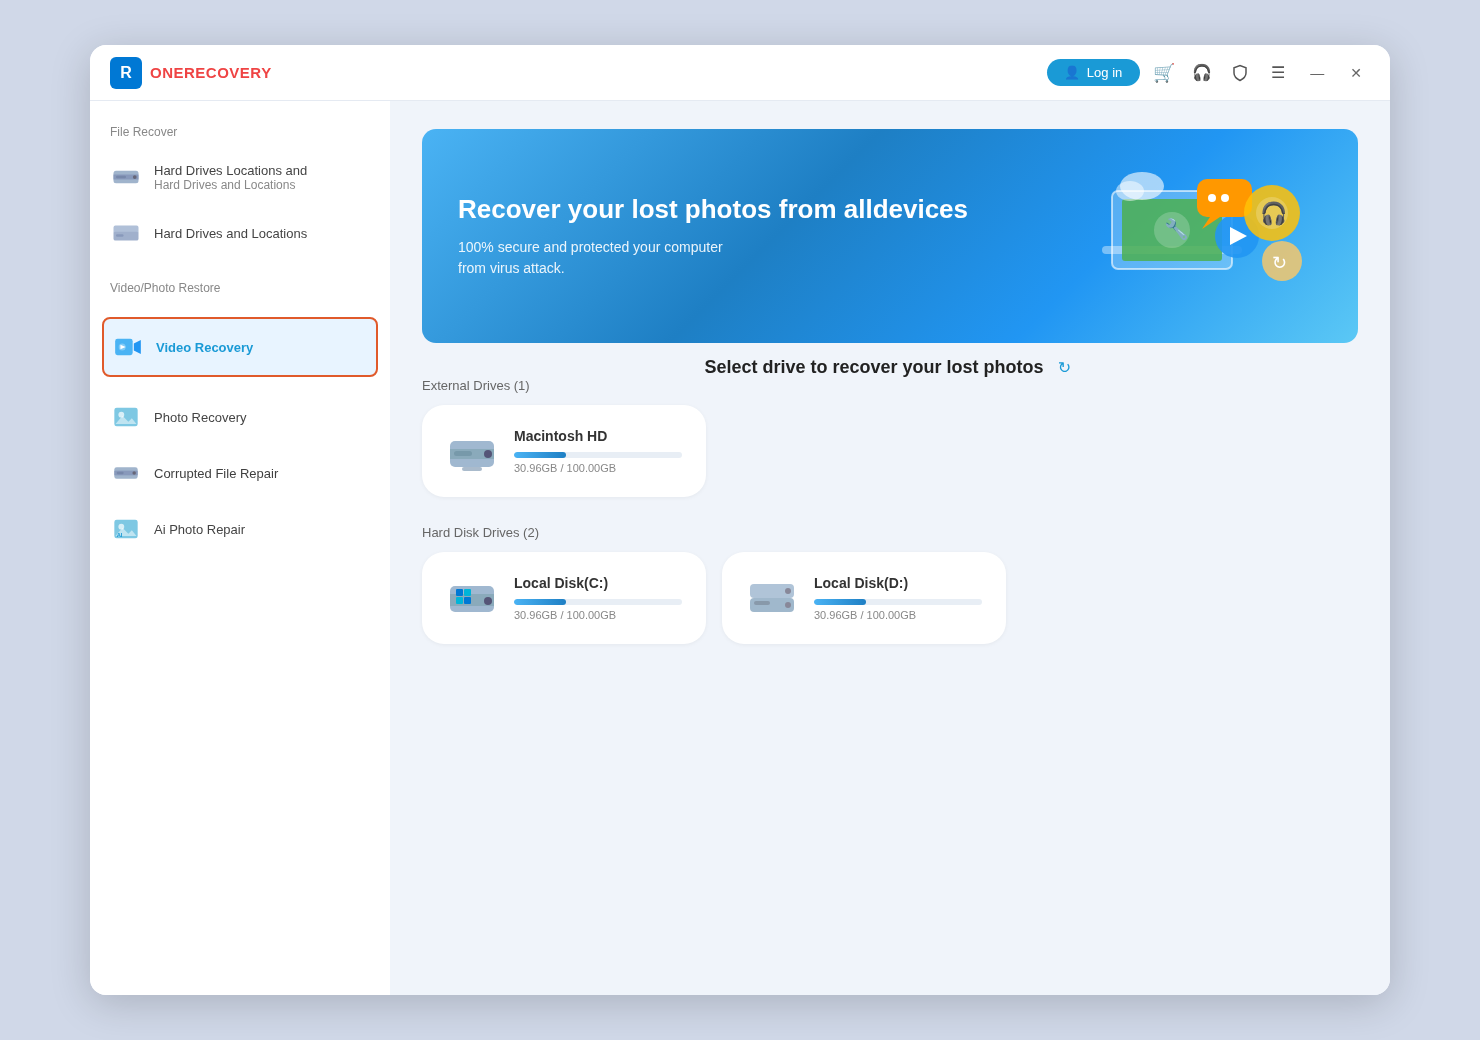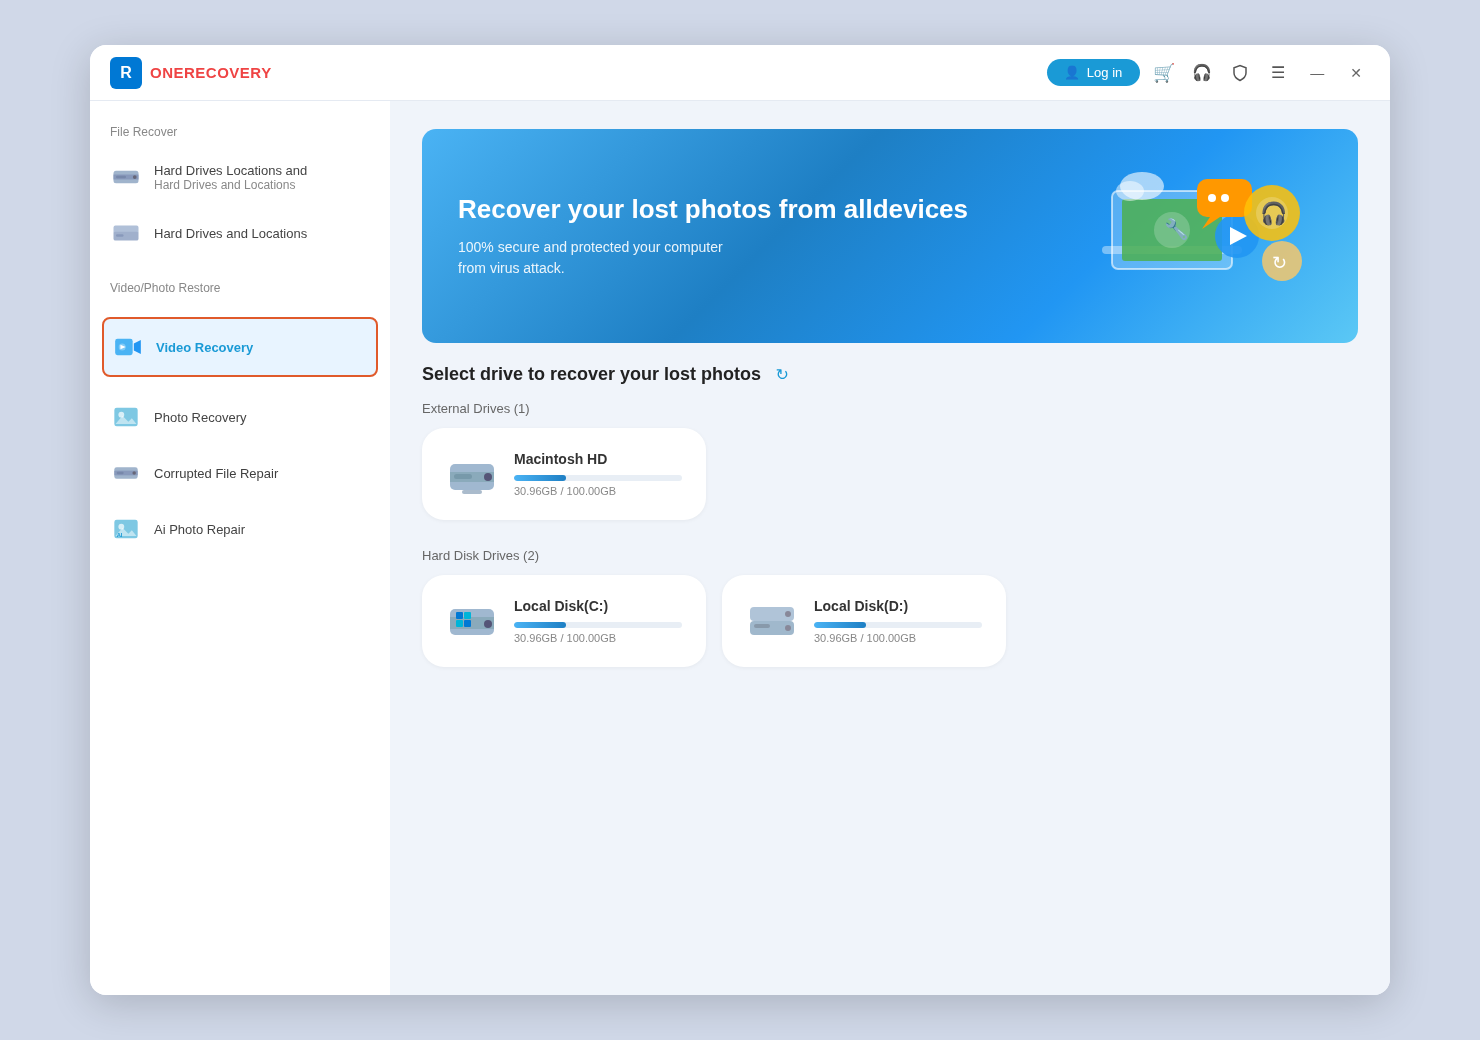--- a/index.html
+++ b/index.html
@@ -156,21 +156,21 @@
     }
 
     
     .banner {
       background: linear-gradient(135deg, #4ab3f4 0%, #1e7fc4 40%, #2196f3 70%, #5bc8f5 100%);
       border-radius: 14px;
       padding: 32px 36px;
       display: flex;
       align-items: center;
       justify-content: space-between;
-      margin-bottom: 20px;
+      margin-bottom: 13px;
       min-height: 180px;
       position: relative;
       overflow: hidden;
     }
     .banner-text h2 {
       color: white;
       font-size: 26px;
       font-weight: 700;
       margin-bottom: 10px;
       line-height: 1.3;
@@ -185,21 +185,21 @@
       height: 150px;
       flex-shrink: 0;
       position: relative;
     }
 
     
     .section-header {
       display: flex;
       align-items: center;
       gap: 10px;
-      margin-bottom: 16px;
+      justify-content: center;
     }
     .section-title {
       font-size: 18px;
       font-weight: 700;
       color: #222;
     }
     .refresh-icon {
       width: 22px;
       height: 22px;
       color: #1a9ad6;

